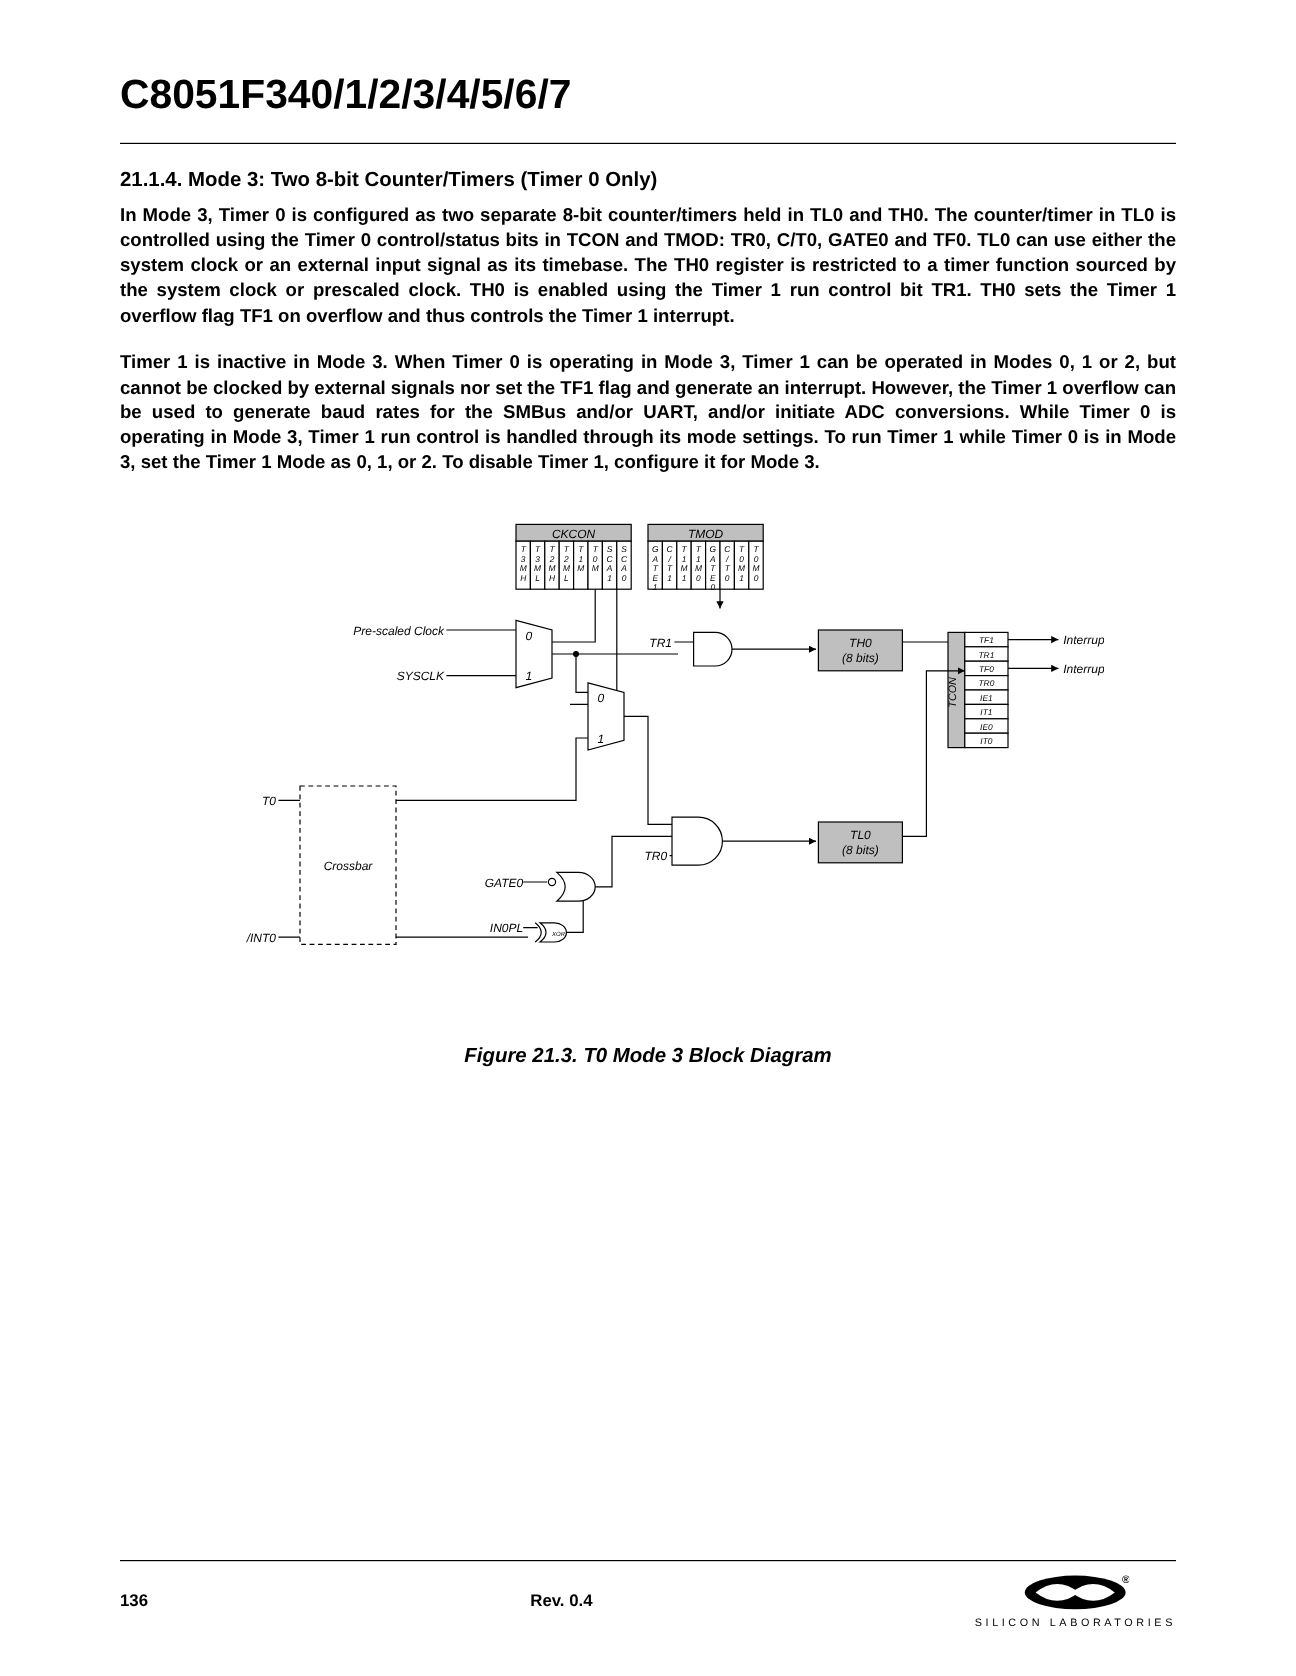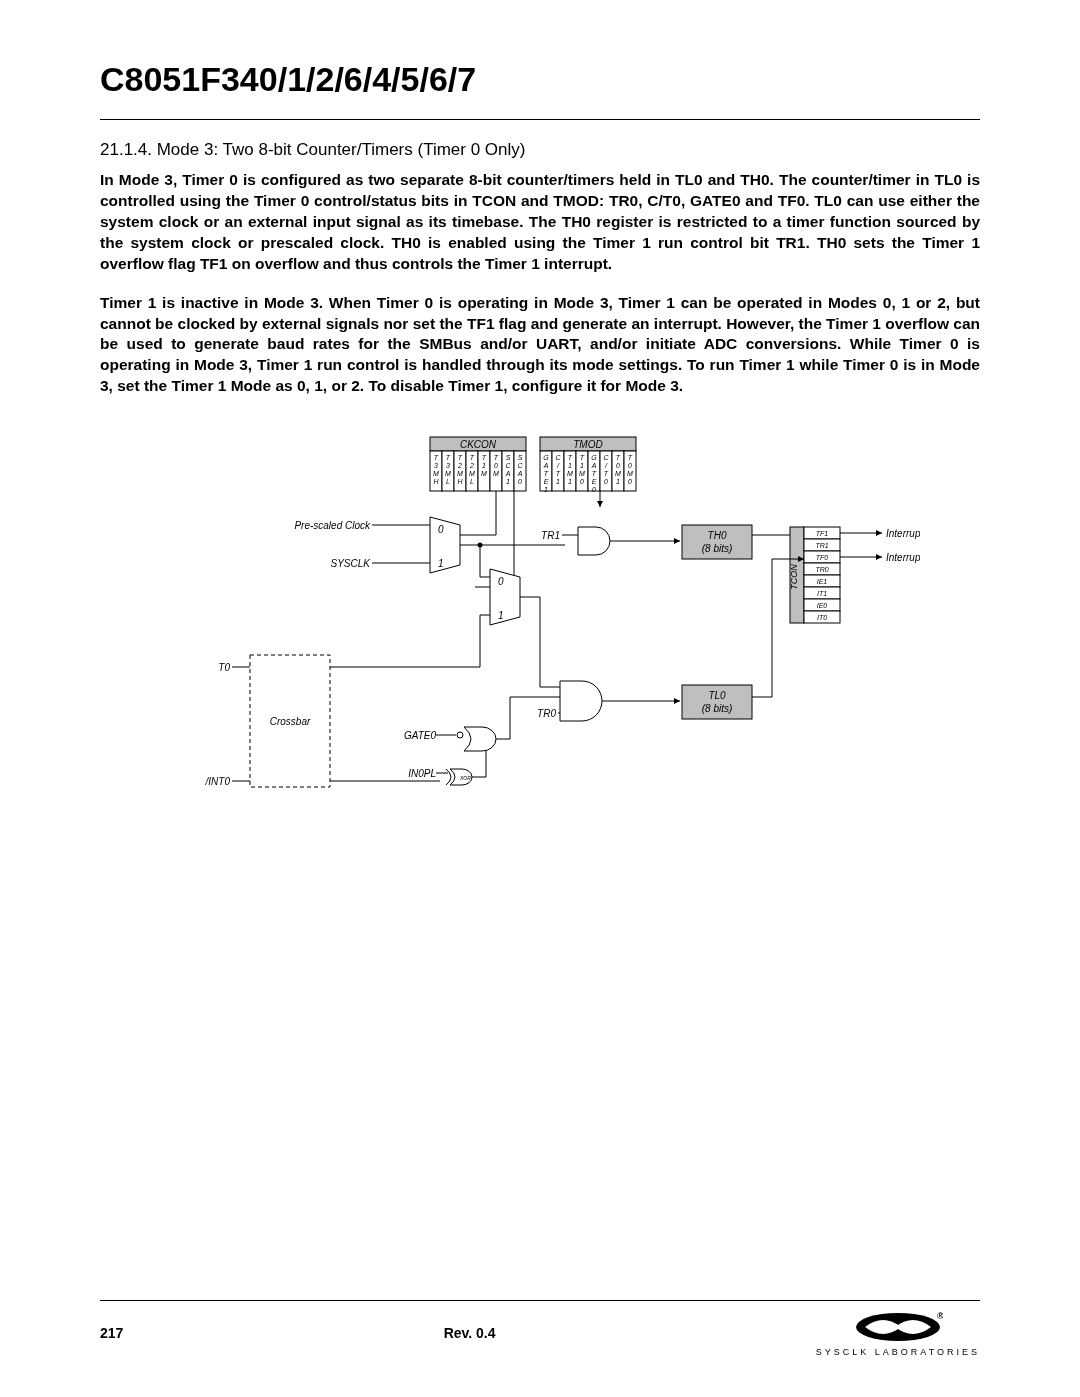--- a/index.html
+++ b/index.html
@@ -20,21 +20,21 @@
     font-weight: bold;
     margin-bottom: 20px;
   }
   .hr {
     border: none;
     border-top: 1.5px solid #000;
     margin: 0 0 20px 0;
   }
   .section-heading {
     font-size: 17px;
-    font-weight: normal;
+    font-weight: bold;
     margin-bottom: 10px;
   }
   .para {
     font-size: 15.5px;
     line-height: 1.35;
     text-align: justify;
     margin-bottom: 18px;
     font-weight: bold;
   }
   .figure-wrap {
@@ -72,21 +72,21 @@
     font-size: 9px;
     letter-spacing: 3px;
     font-weight: normal;
   }
   svg text { font-family: Arial, Helvetica, sans-serif; }
 </style>
 </head>
 <body>
 
 <div class="page">
-  <div class="doc-title">C8051F340/1/2/6/4/5/6/7</div>
+  <div class="doc-title">C8051F340/1/2/3/4/5/6/7</div>
   <hr class="hr">
 
   <div class="section-heading">21.1.4. Mode 3: Two 8-bit Counter/Timers (Timer 0 Only)</div>
   <div class="para">In Mode 3, Timer 0 is configured as two separate 8-bit counter/timers held in TL0 and TH0. The counter/timer in TL0 is controlled using the Timer 0 control/status bits in TCON and TMOD: TR0, C/T0, GATE0 and TF0. TL0 can use either the system clock or an external input signal as its timebase. The TH0 register is restricted to a timer function sourced by the system clock or prescaled clock. TH0 is enabled using the Timer 1 run control bit TR1. TH0 sets the Timer 1 overflow flag TF1 on overflow and thus controls the Timer 1 interrupt.</div>
   <div class="para">Timer 1 is inactive in Mode 3. When Timer 0 is operating in Mode 3, Timer 1 can be operated in Modes 0, 1 or 2, but cannot be clocked by external signals nor set the TF1 flag and generate an interrupt. However, the Timer 1 overflow can be used to generate baud rates for the SMBus and/or UART, and/or initiate ADC conversions. While Timer 0 is operating in Mode 3, Timer 1 run control is handled through its mode settings. To run Timer 1 while Timer 0 is in Mode 3, set the Timer 1 Mode as 0, 1, or 2. To disable Timer 1, configure it for Mode 3.</div>
 
   <div class="figure-wrap">
     <svg width="760" height="420" viewBox="0 0 760 420">
       <defs>
         <marker id="arrow" markerWidth="8" markerHeight="8" refX="6" refY="3" orient="auto">
@@ -299,30 +299,31 @@
       <path d="M442 274 L520 274" stroke="#000" fill="none" marker-end="url(#arrow)"></path>
 
       <g>
         <rect x="522" y="258" width="70" height="34" fill="#bfbfbf" stroke="#000"></rect>
         <text x="557" y="272" font-size="10" text-anchor="middle">TL0</text>
         <text x="557" y="285" font-size="10" text-anchor="middle">(8 bits)</text>
       </g>
       <path d="M592 270 L612 270 L612 132 L644 132" stroke="#000" fill="none" marker-end="url(#arrow)"></path>
 
     </svg>
+    <div class="figure-caption">Figure 21.3. T0 Mode 3 Block Diagram</div>
   </div>
 
   <div class="footer">
     <div class="footer-row">
-      <span>217</span>
+      <span>136</span>
       <span>Rev. 0.4</span>
       <span class="logo-wrap">
         <svg width="90" height="36" viewBox="0 0 90 36">
           <ellipse cx="45" cy="18" rx="42" ry="14" fill="#000"></ellipse>
           <path d="M12 18 Q30 4 48 18 Q30 32 12 18 Z" fill="#fff"></path>
           <path d="M42 18 Q60 4 78 18 Q60 32 42 18 Z" fill="#fff"></path>
           <text x="84" y="10" font-size="9">®</text>
         </svg>
-        <span class="logo-text">SYSCLK LABORATORIES</span>
+        <span class="logo-text">SILICON LABORATORIES</span>
       </span>
     </div>
   </div>
 </div>
 
 </body></html>

